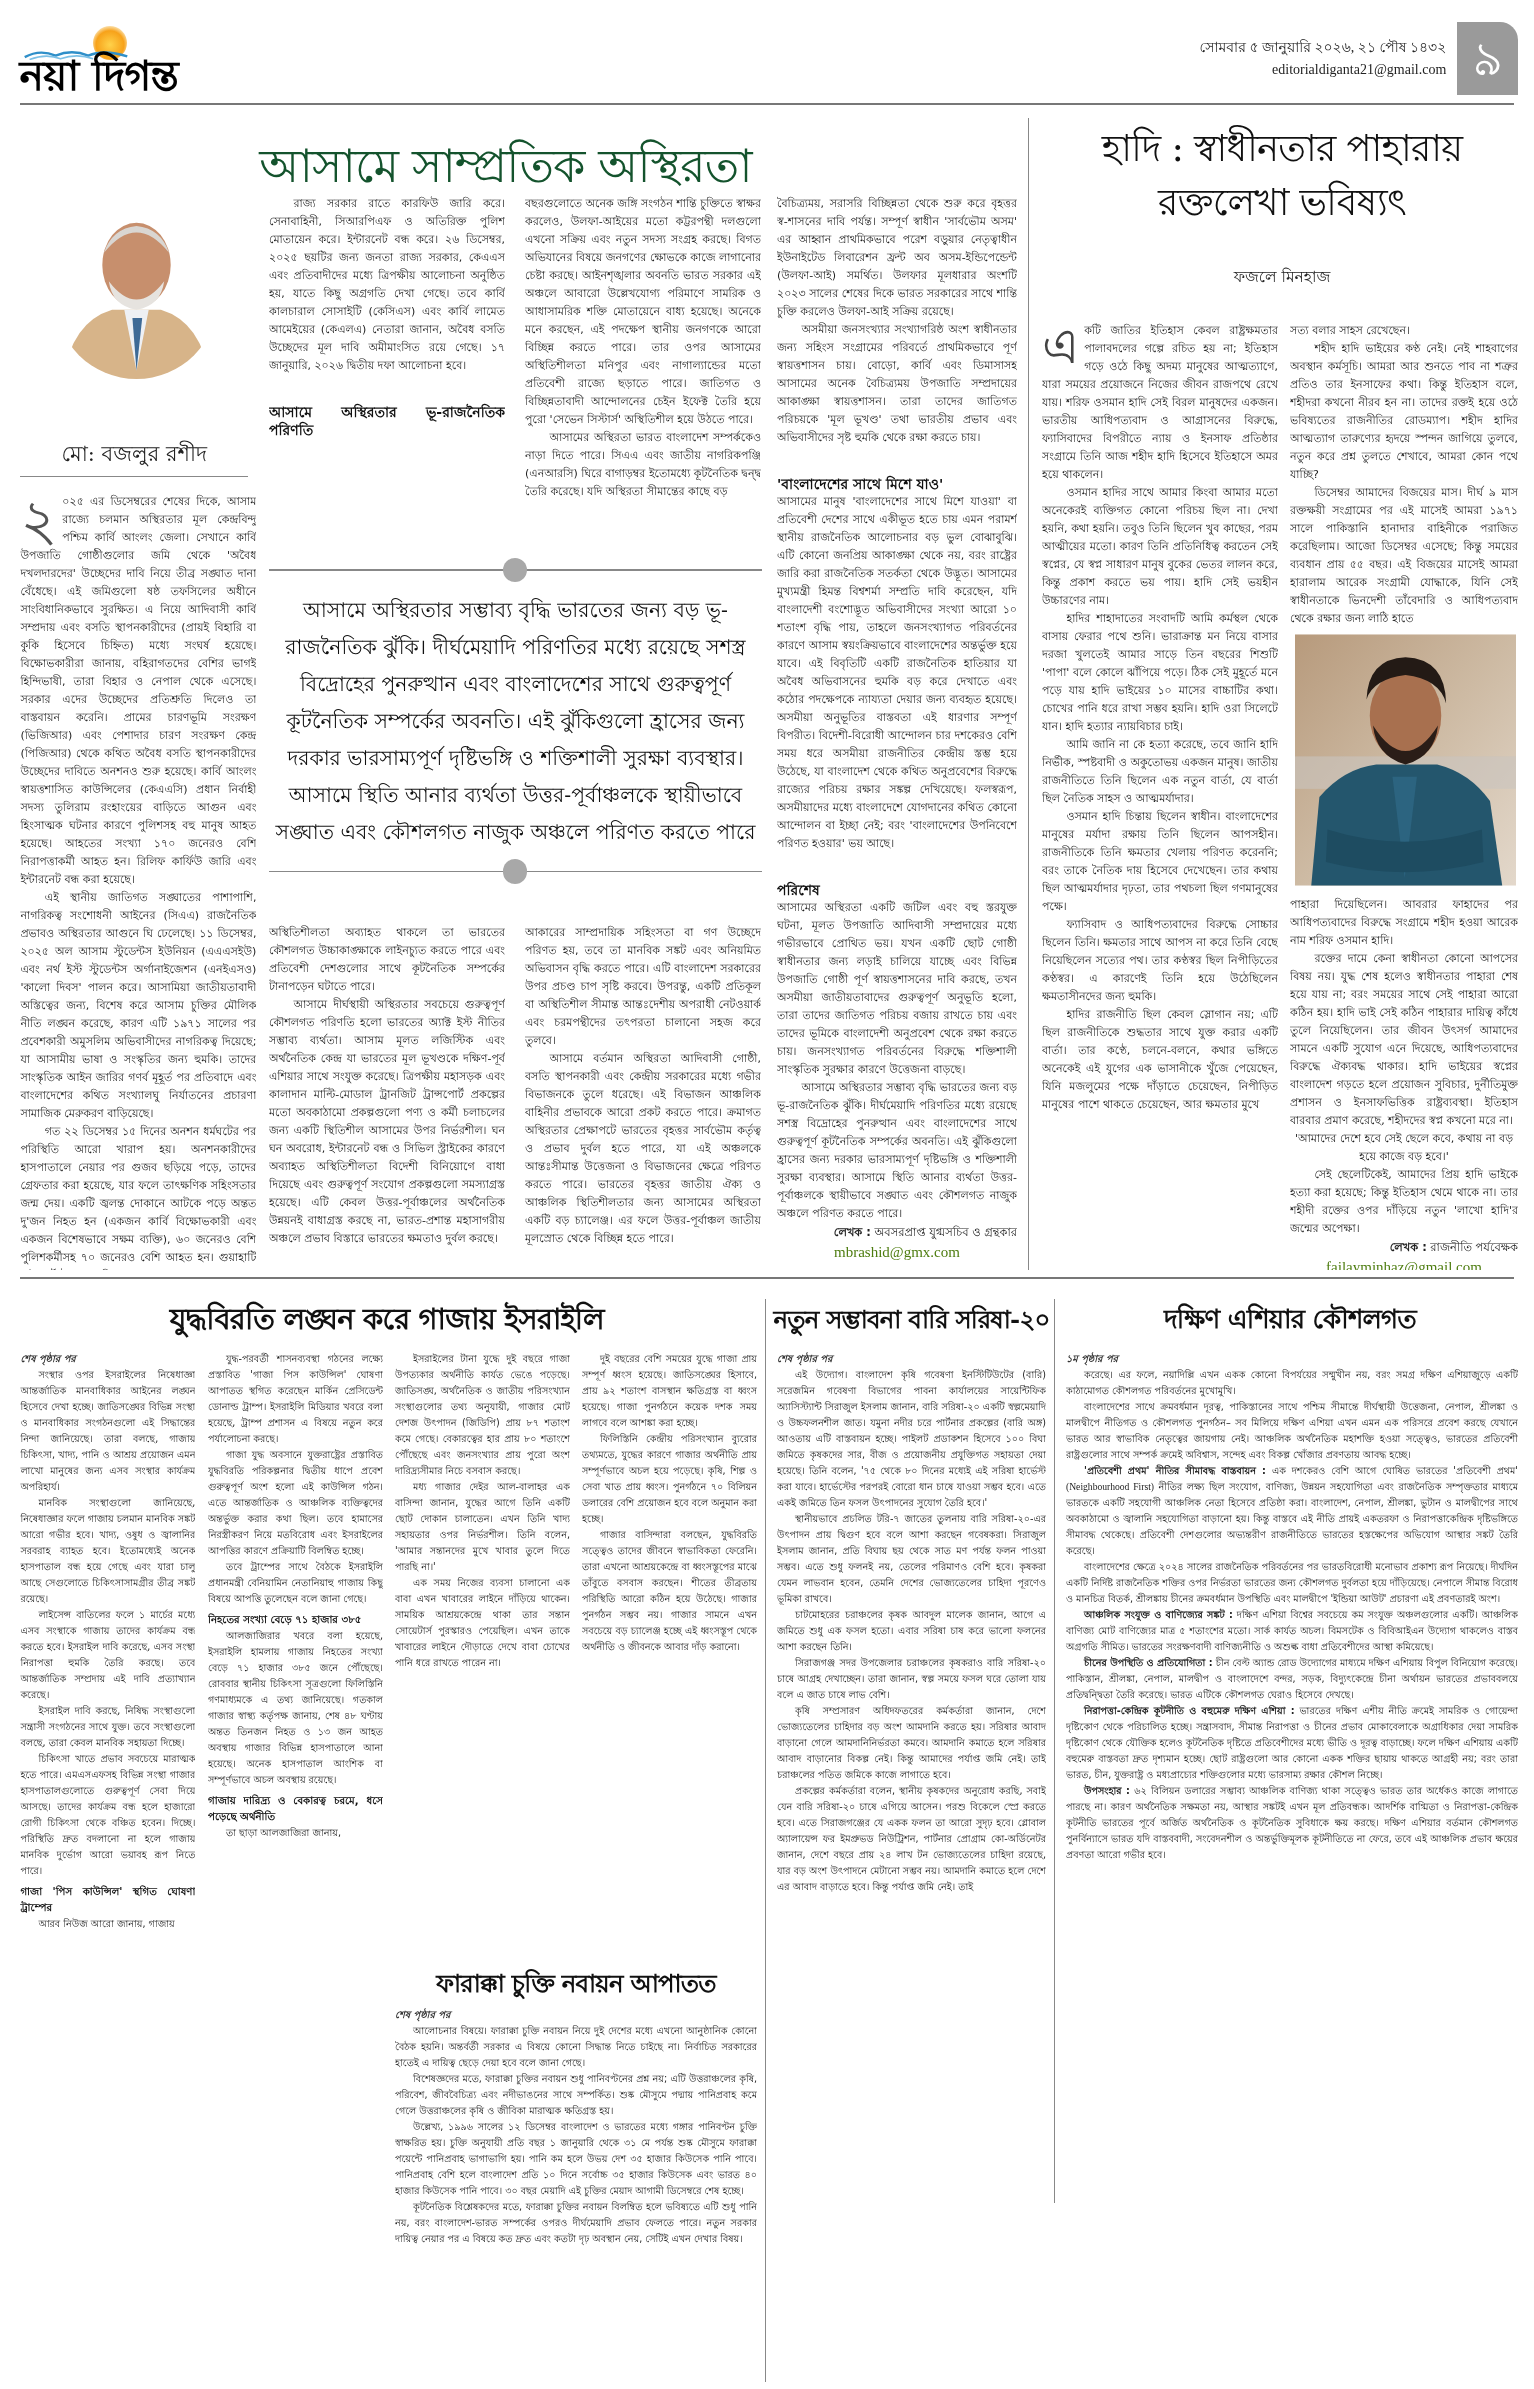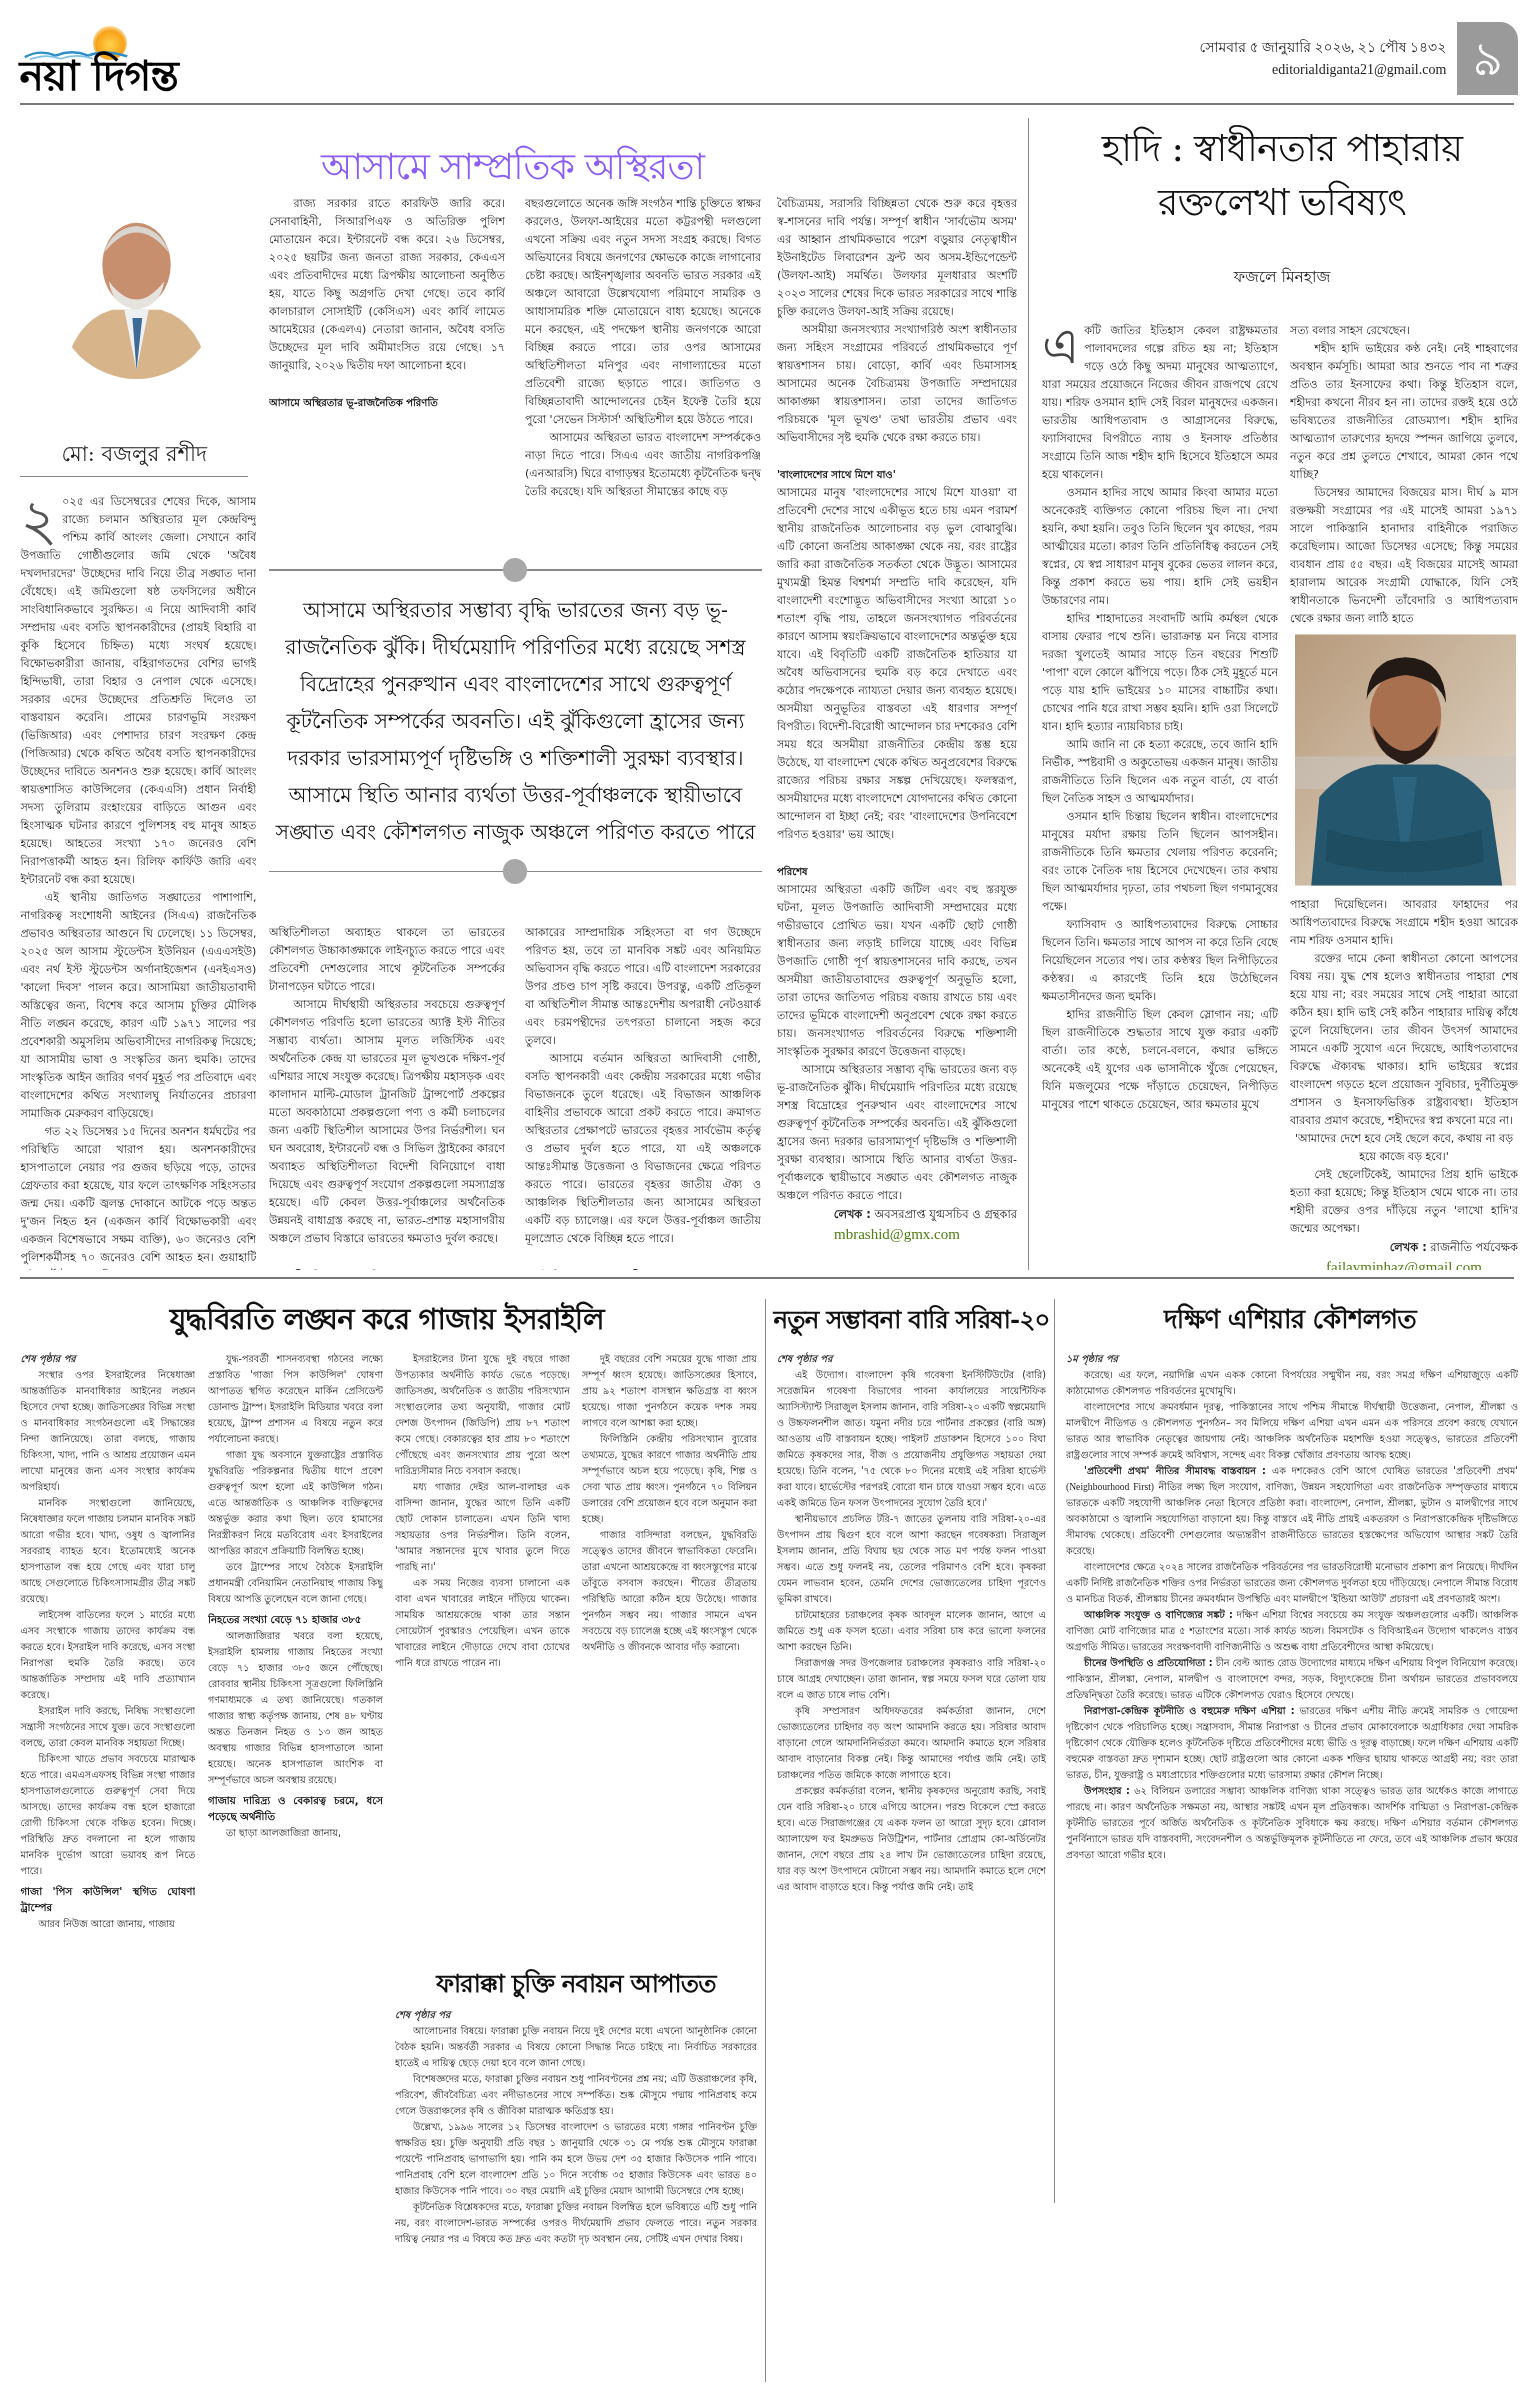--- a/index.html
+++ b/index.html
@@ -18,26 +18,26 @@
     font-size: 14px; line-height: 22px; color: #222; }
   .page-no { position: absolute; right: 0; top: 7.3px; width: 61px; height: 73px; background: #9a9a9a;
     border-top-right-radius: 18px; color: #fff; font-family: "DejaVu Serif", serif; font-size: 47px;
     text-align: center; line-height: 73px; }
   .rule-top { position: absolute; left: 20.4px; top: 103px; width: 1494px; height: 2.4px; background: #777; }
 
   
   .col { position: absolute; font-size: 11px; line-height: 18px; text-align: justify; color: #222; }
   .col p { text-indent: 24.4px; }
   .col p.noindent { text-indent: 0; }
-  .sub { font-weight: bold; color: #111; font-size: 10px; margin-top: 19px; text-indent: 0 !important; }
+  .sub { font-weight: bold; color: #111; font-size: 14px; margin-top: 28px; text-indent: 0 !important; }
   .from-page { font-style: italic; font-weight: bold; font-size: 9.8px; color: #333; text-indent: 0 !important; }
 
   
-  .assam-headline { position: absolute; left: 195px; top: 138px; width: 635px; text-align: center;
-    font-family: "DejaVu Serif", serif; font-size: 36px; line-height: 57px; color: #8b5cf6; font-weight: normal; letter-spacing: -0.8px; }
+  .assam-headline { position: absolute; left: 188px; top: 138px; width: 635px; text-align: center;
+    font-family: "DejaVu Serif", serif; font-size: 46px; line-height: 57px; color: #14532d; font-weight: normal; letter-spacing: -0.8px; }
   .author1-photo { position: absolute; left: 55px; top: 208px; width: 163px; height: 171px; border-radius: 0 0 90px 90px; overflow: hidden; }
   .author1-name { position: absolute; left: 16.3px; top: 440px; width: 236px; text-align: center; font-size: 21px; line-height: 28px; color: #222; font-family: "DejaVu Serif", serif; }
   .author1-rule { position: absolute; left: 20.4px; top: 476px; width: 228px; height: 0.8px; background: #888; }
   .dropcap { float: left; font-family: "DejaVu Serif", serif; font-size: 57px; line-height: 50px; color: #555; margin: 1.6px 4.9px 0 0; }
 
   .pullquote-wrap { position: absolute; left: 269px; top: 558px; width: 493px; }
   .pq-rule { position: relative; height: 24.4px; }
   .pq-rule::before { content: ""; position: absolute; left: 0; right: 0; top: 11.4px; height: 1.6px; background: #888; }
   .pq-dot { position: absolute; left: 234px; top: 0; width: 24.4px; height: 24.4px; border-radius: 50%; background: #a8a8a8; }
   .pullquote { font-family: "DejaVu Serif", serif; font-size: 20.4px; line-height: 37px; text-align: center; color: #111; padding: 9.8px 0 8.1px; }

